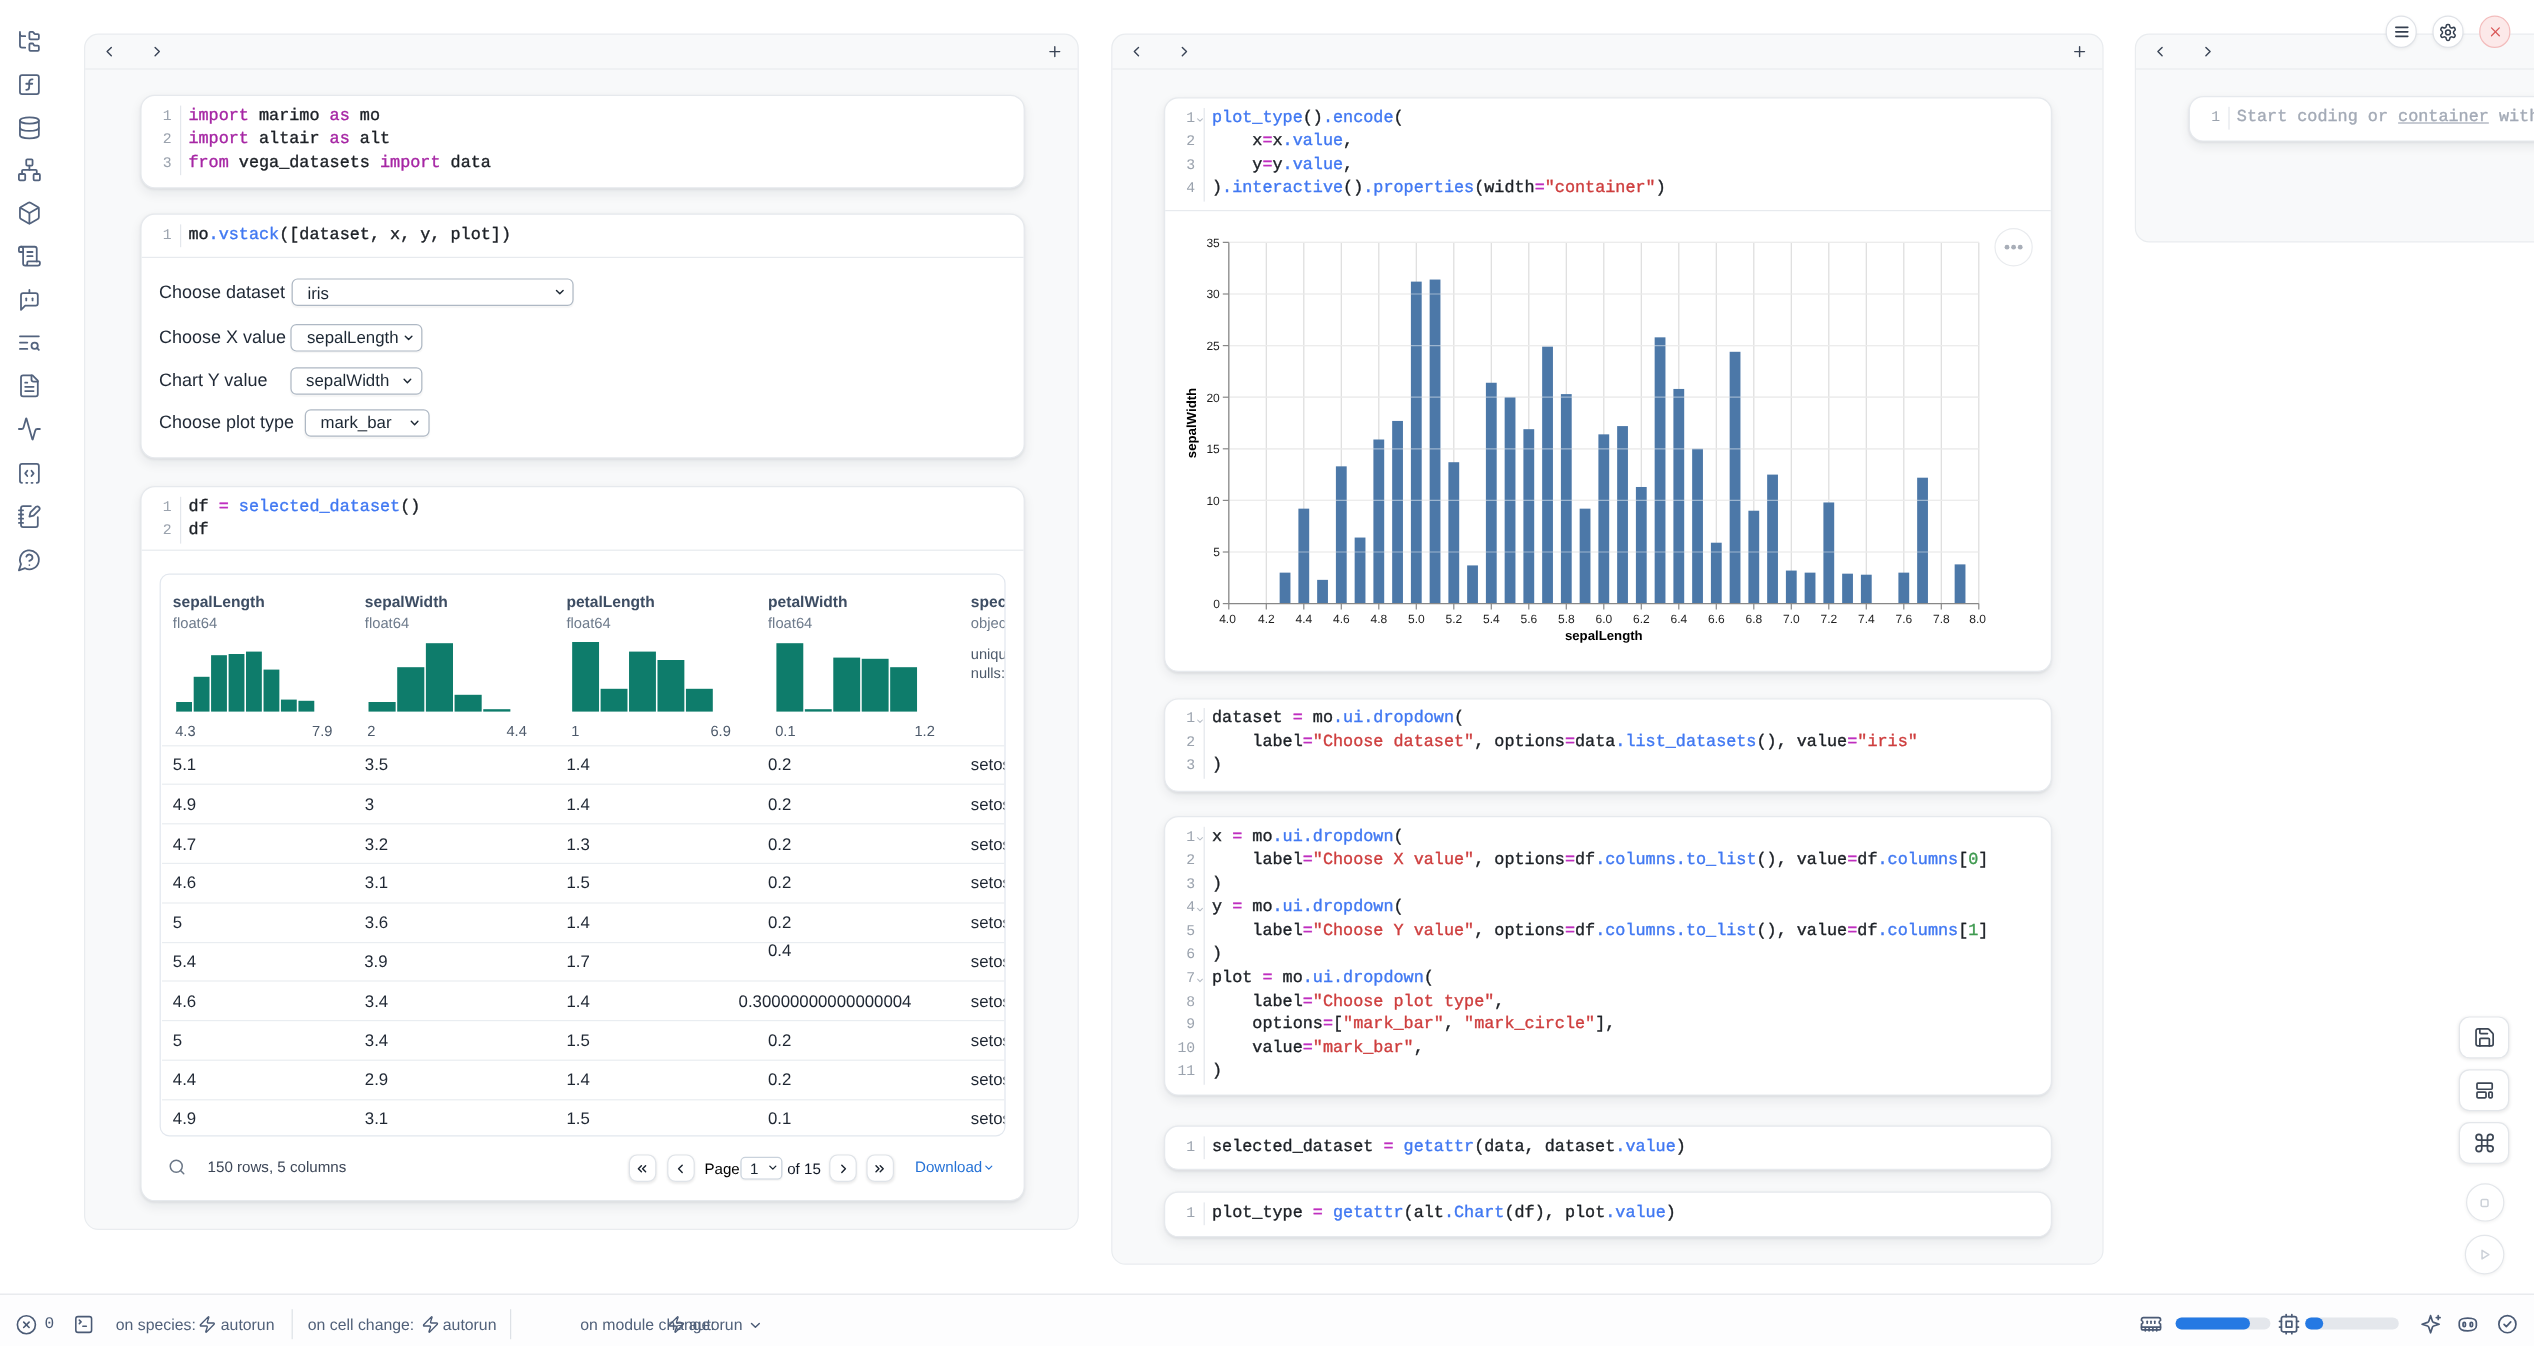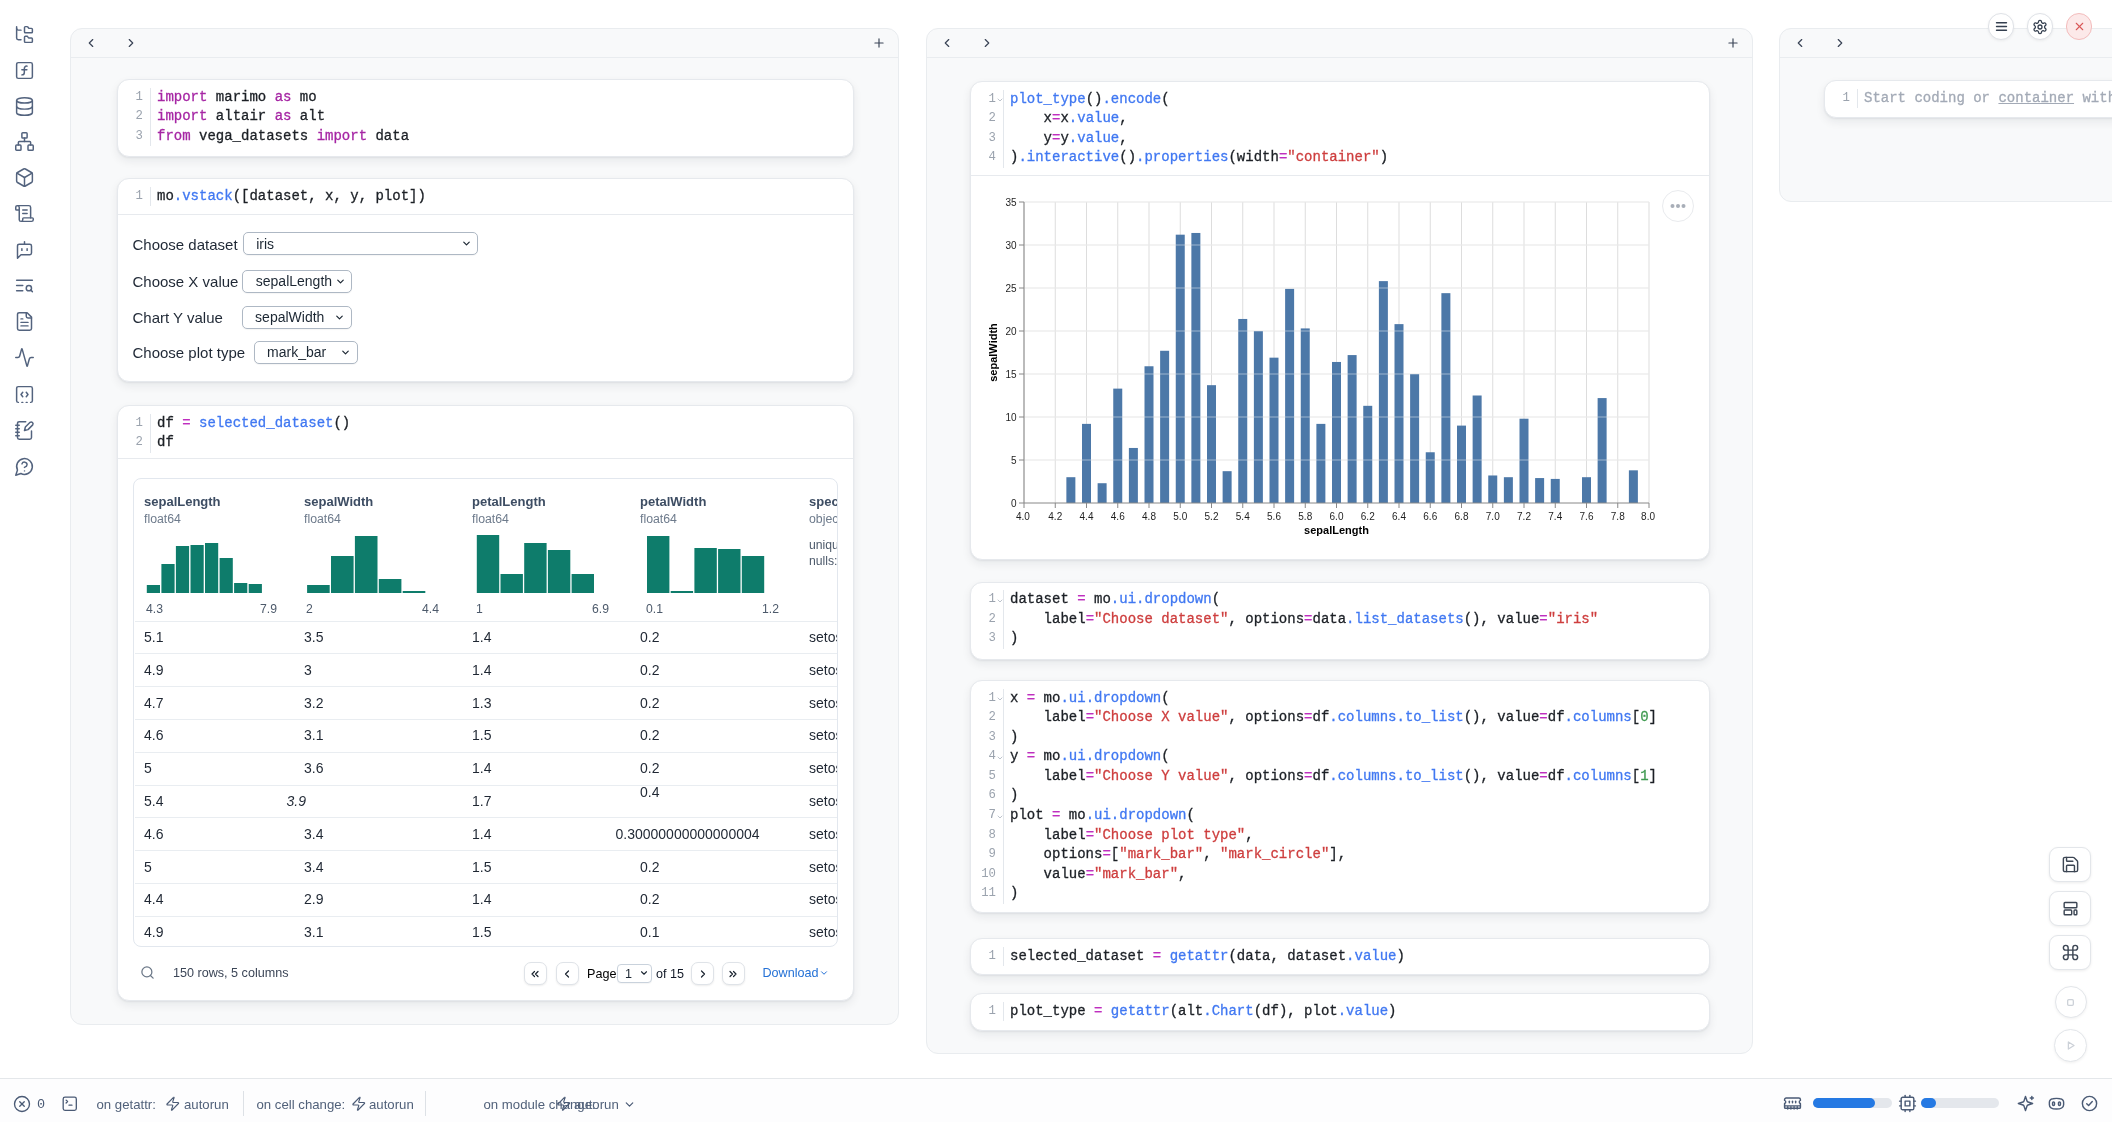--- a/index.html
+++ b/index.html
@@ -273,21 +273,21 @@
     <div class="td" style="left:506.5px;top:256.3px;transform:translateY(-50%);">0.2</div>
     <div class="td" style="left:675.5px;top:256.3px;transform:translateY(-50%);">setosa</div>
     <div class="rowb" style="left:1px;top:272.7px;width:703.5px;"></div>
     <div class="td" style="left:10.5px;top:289.1px;transform:translateY(-50%);">5</div>
     <div class="td" style="left:170.5px;top:289.1px;transform:translateY(-50%);">3.6</div>
     <div class="td" style="left:338.5px;top:289.1px;transform:translateY(-50%);">1.4</div>
     <div class="td" style="left:506.5px;top:289.1px;transform:translateY(-50%);">0.2</div>
     <div class="td" style="left:675.5px;top:289.1px;transform:translateY(-50%);">setosa</div>
     <div class="rowb" style="left:1px;top:305.5px;width:703.5px;"></div>
     <div class="td" style="left:10.5px;top:321.9px;transform:translateY(-50%);">5.4</div>
-    <div class="td" style="left:153px;top:321.9px;transform:translateY(-50%);font-style:italic;">3.9</div>
+    <div class="td" style="left:170px;top:321.9px;transform:translateY(-50%);">3.9</div>
     <div class="td" style="left:338.5px;top:321.9px;transform:translateY(-50%);">1.7</div>
     <div class="td" style="left:506.5px;top:313px;transform:translateY(-50%);">0.4</div>
     <div class="td" style="left:675.5px;top:321.9px;transform:translateY(-50%);">setosa</div>
     <div class="rowb" style="left:1px;top:338.3px;width:703.5px;"></div>
     <div class="td" style="left:10.5px;top:354.7px;transform:translateY(-50%);">4.6</div>
     <div class="td" style="left:170.5px;top:354.7px;transform:translateY(-50%);">3.4</div>
     <div class="td" style="left:338.5px;top:354.7px;transform:translateY(-50%);">1.4</div>
     <div class="td" style="left:482px;top:354.7px;transform:translateY(-50%);">0.30000000000000004</div>
     <div class="td" style="left:675.5px;top:354.7px;transform:translateY(-50%);">setosa</div>
     <div class="rowb" style="left:1px;top:371.1px;width:703.5px;"></div>
@@ -527,21 +527,21 @@
     <circle cx="12" cy="12" r="10"></circle>
     <path d="m15 9-6 6"></path>
     <path d="m9 9 6 6"></path>
   </svg>
 <div class="stxt" style="left:37px;top:1104px;font-family:'Liberation Mono',monospace;font-size:13.5px;color:#4a5a75;">0</div>
 <svg class="abs" style="left:61px;top:1095px;" width="17.5" height="17.5" viewBox="0 0 24 24" fill="none" stroke="#4a5a75" stroke-width="1.8" stroke-linecap="round" stroke-linejoin="round">
     <rect x="3" y="3" width="18" height="18" rx="2.5"></rect>
     <path d="m7 11 2-2-2-2"></path>
     <path d="M11 14h4"></path>
   </svg>
-<div class="stxt" style="left:96.5px;top:1103.5px;">on getattr:</div>
+<div class="stxt" style="left:96.5px;top:1103.5px;">on species:</div>
 <svg class="abs" style="left:165px;top:1095.5px;" width="15.5" height="15.5" viewBox="0 0 24 24" fill="none" stroke="#4a5a75" stroke-width="1.8" stroke-linecap="round" stroke-linejoin="round">
     <path d="M4 14a1 1 0 0 1-.78-1.63l9.9-10.2a.5.5 0 0 1 .86.46l-1.92 6.02A1 1 0 0 0 13 10h7a1 1 0 0 1 .78 1.63l-9.9 10.2a.5.5 0 0 1-.86-.46l1.92-6.02A1 1 0 0 0 11 14z"></path>
   </svg>
 <div class="stxt" style="left:184px;top:1103.5px;">autorun</div>
 <div class="abs" style="left:243px;top:1091px;width:1px;height:25px;background:#dde1e6;"></div>
 <div class="stxt" style="left:256.5px;top:1103.5px;">on cell change:</div>
 <svg class="abs" style="left:350.5px;top:1095.5px;" width="15.5" height="15.5" viewBox="0 0 24 24" fill="none" stroke="#4a5a75" stroke-width="1.8" stroke-linecap="round" stroke-linejoin="round">
     <path d="M4 14a1 1 0 0 1-.78-1.63l9.9-10.2a.5.5 0 0 1 .86.46l-1.92 6.02A1 1 0 0 0 13 10h7a1 1 0 0 1 .78 1.63l-9.9 10.2a.5.5 0 0 1-.86-.46l1.92-6.02A1 1 0 0 0 11 14z"></path>
   </svg>
 <div class="stxt" style="left:369px;top:1103.5px;">autorun</div>

